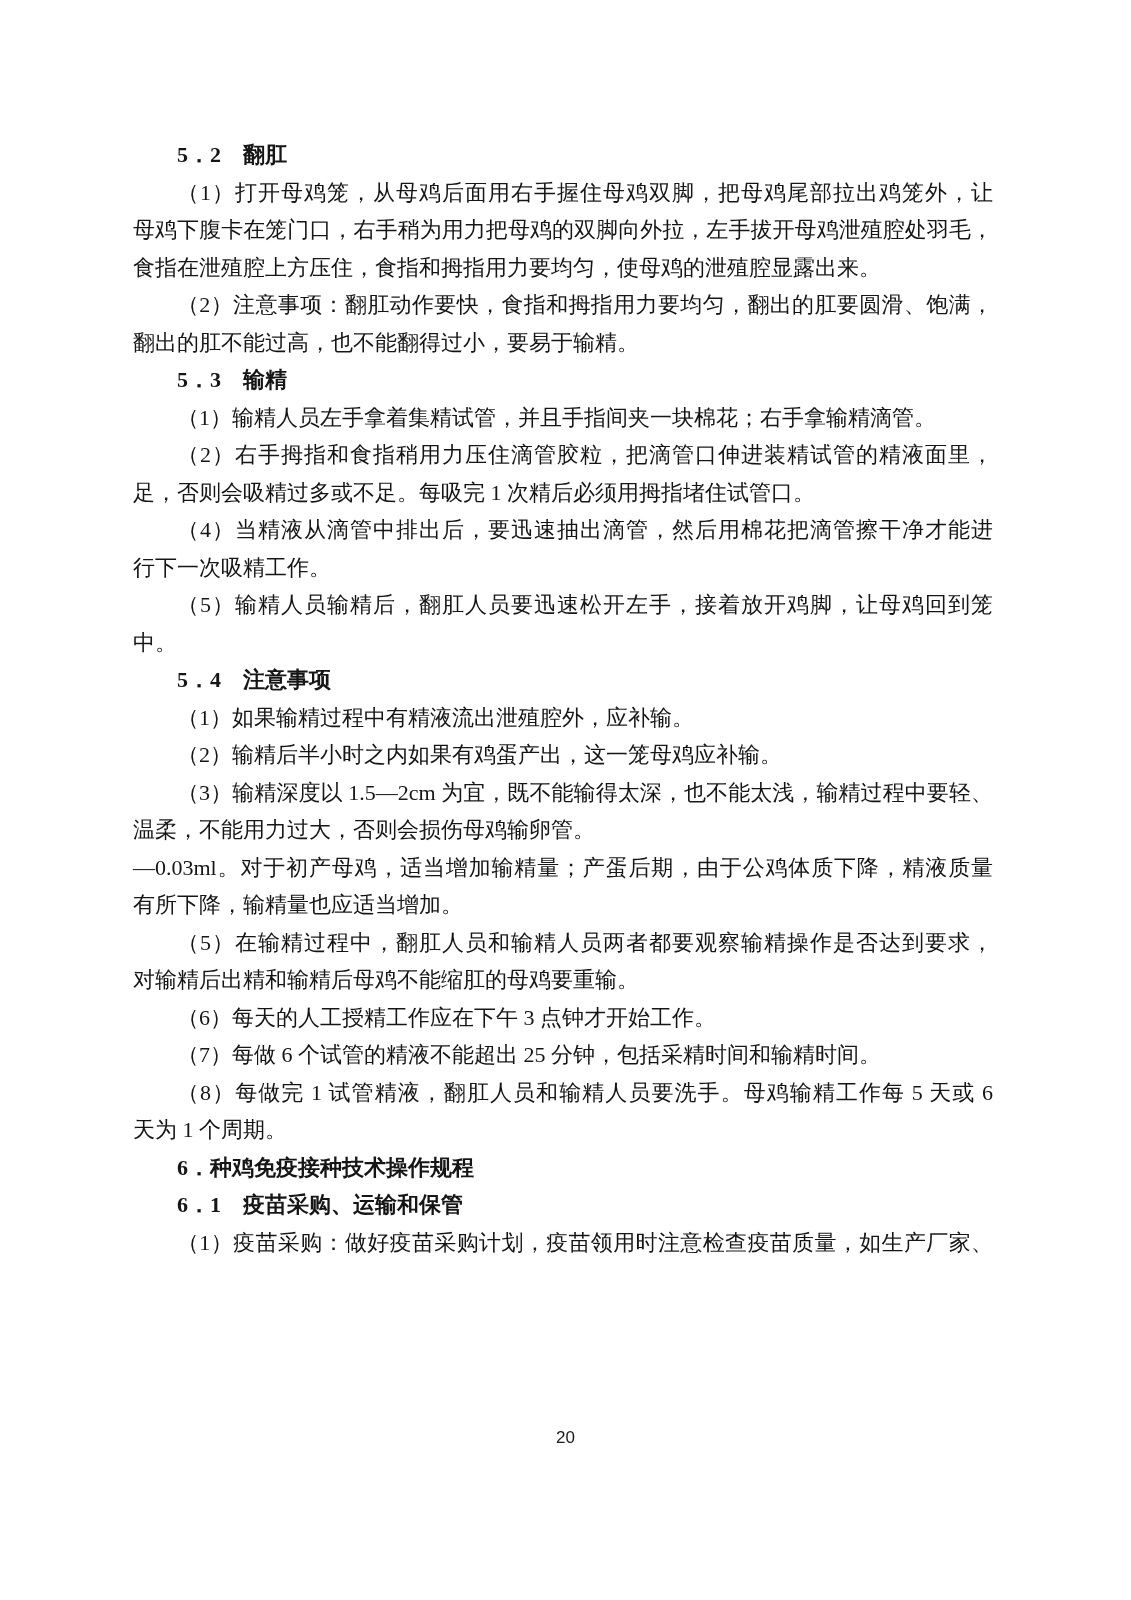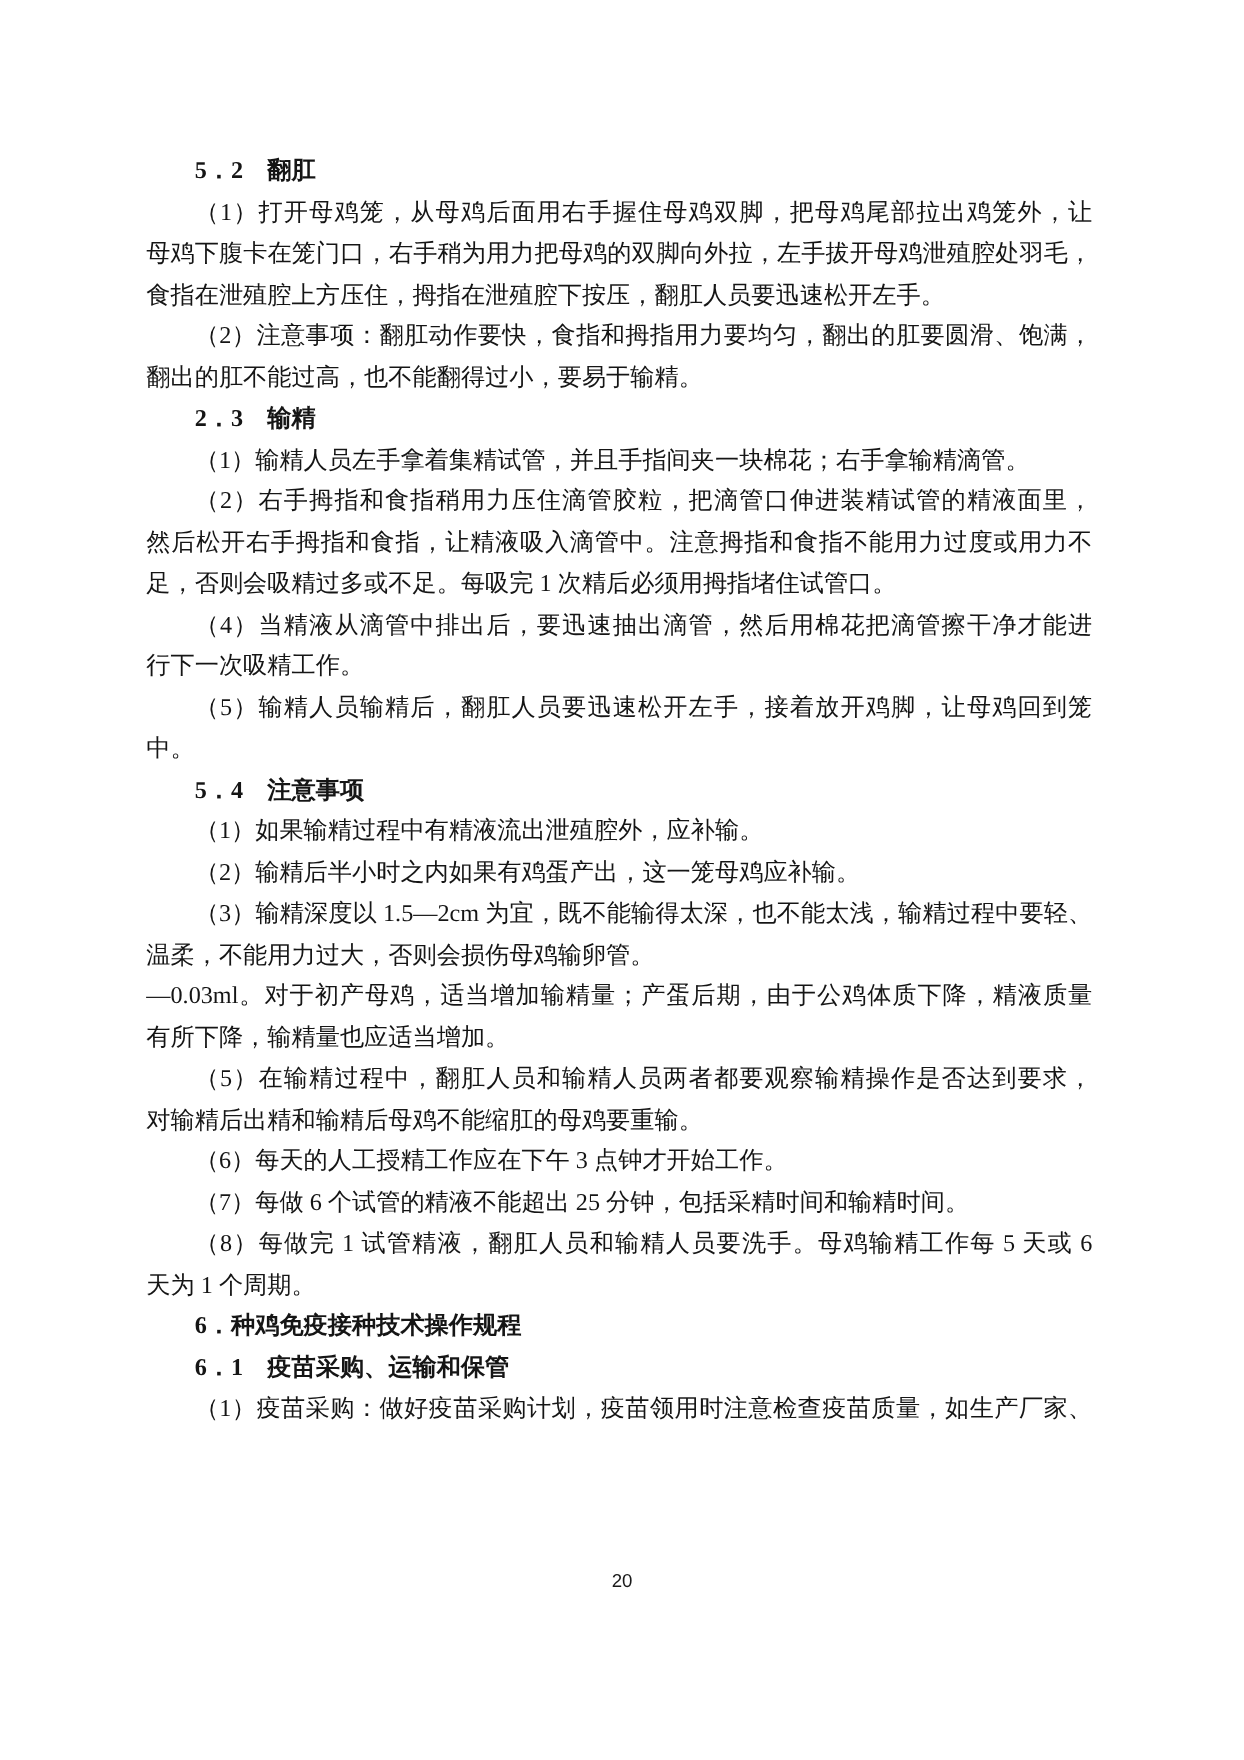--- a/index.html
+++ b/index.html
@@ -59,35 +59,34 @@
 <body>
 
 <div class="page">
   <div class="doc-body">
       <h2 class="heading">
         <span class="line first last">5．2　翻肛</span>
       </h2>
       <p class="para">
         <span class="line first">（1）打开母鸡笼，从母鸡后面用右手握住母鸡双脚，把母鸡尾部拉出鸡笼外，让</span>
         <span class="line">母鸡下腹卡在笼门口，右手稍为用力把母鸡的双脚向外拉，左手拔开母鸡泄殖腔处羽毛，</span>
-        <span class="line last">食指在泄殖腔上方压住，拇指在泄殖腔下按压，翻肛人员要迅速松开左手。</span>
+        <span class="line last">食指在泄殖腔上方压住，食指和拇指用力要均匀，使母鸡的泄殖腔显露出来。</span>
       </p>
       <p class="para">
         <span class="line first">（2）注意事项：翻肛动作要快，食指和拇指用力要均匀，翻出的肛要圆滑、饱满，</span>
         <span class="line last">翻出的肛不能过高，也不能翻得过小，要易于输精。</span>
       </p>
       <h2 class="heading">
-        <span class="line first last">2．3　输精</span>
+        <span class="line first last">5．3　输精</span>
       </h2>
       <p class="para">
         <span class="line first last">（1）输精人员左手拿着集精试管，并且手指间夹一块棉花；右手拿输精滴管。</span>
       </p>
       <p class="para">
         <span class="line first">（2）右手拇指和食指稍用力压住滴管胶粒，把滴管口伸进装精试管的精液面里，</span>
-        <span class="line">然后松开右手拇指和食指，让精液吸入滴管中。注意拇指和食指不能用力过度或用力不</span>
         <span class="line last">足，否则会吸精过多或不足。每吸完 1 次精后必须用拇指堵住试管口。</span>
       </p>
       <p class="para">
         <span class="line first">（4）当精液从滴管中排出后，要迅速抽出滴管，然后用棉花把滴管擦干净才能进</span>
         <span class="line last">行下一次吸精工作。</span>
       </p>
       <p class="para">
         <span class="line first">（5）输精人员输精后，翻肛人员要迅速松开左手，接着放开鸡脚，让母鸡回到笼</span>
         <span class="line last">中。</span>
       </p>

